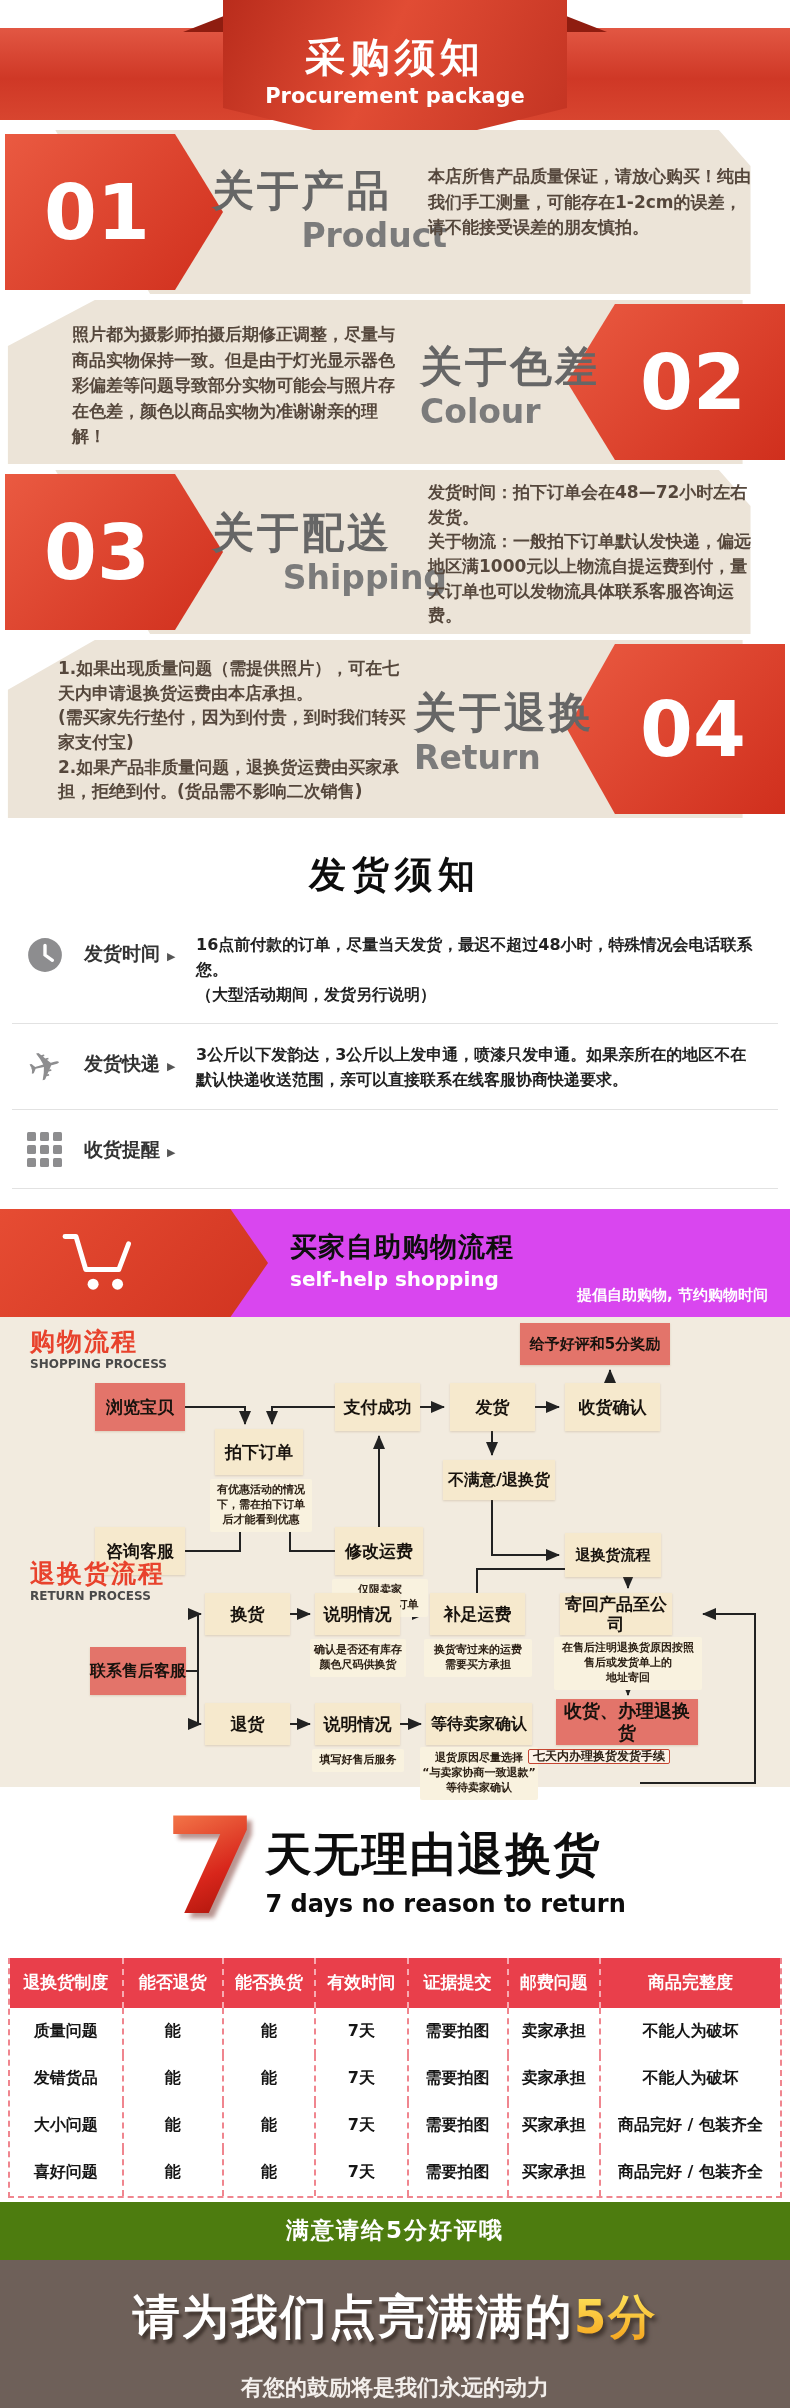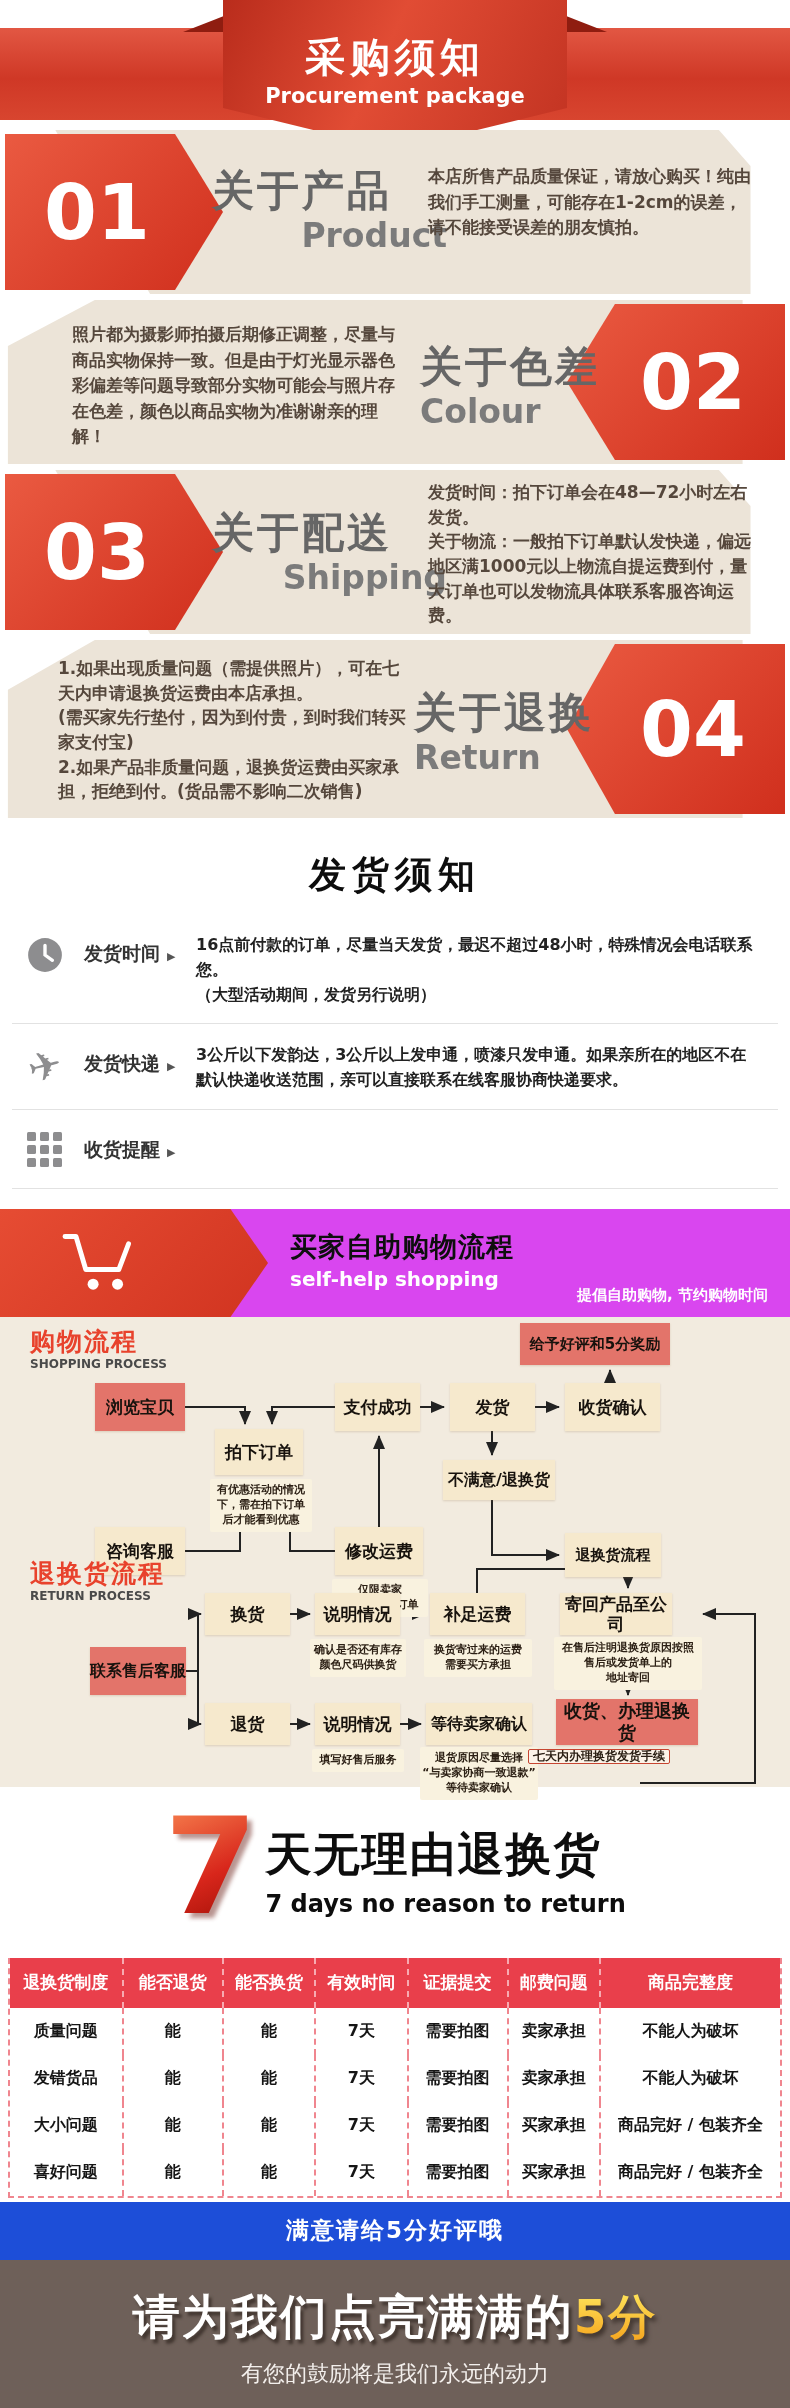--- a/index.html
+++ b/index.html
@@ -93,29 +93,29 @@
   
   .tbl { margin:0 8px; border:2px dashed #f0868f; border-top:none; }
   .trow { display:grid; grid-template-columns:14.5% 13% 12% 12% 13% 12% 23.5%; }
   .cell { display:flex; align-items:center; justify-content:center; border-left:2px dashed #f0868f;
     text-align:center; box-sizing:border-box; }
   .cell:first-child { border-left:none; }
   .thead .cell { background:#e93f4b; color:#fff; font-size:17px; font-weight:700; height:50px; border-left-color:#f7aab1; }
   .tbody .cell { font-size:16px; font-weight:800; color:#151515; height:47px; background:#fff; }
 
   
-  .rate-bar { height:58px; background:#1d4ed8; color:#fff; display:flex; align-items:center; justify-content:center;
+  .rate-bar { height:58px; background:#4d7c0f; color:#fff; display:flex; align-items:center; justify-content:center;
     font-size:23px; font-weight:800; letter-spacing:2px; margin-top:4px; }
   .footer { background:#6e6059; padding:26px 0 30px; position:relative; }
   .f-head { text-align:center; font-size:47px; font-weight:900; color:#fff;
     text-shadow:3px 4px 3px rgba(30,20,15,.55); letter-spacing:2px; }
   .f-head .hl { background:linear-gradient(180deg,#ffe85e,#f5a21c);
     -webkit-background-clip:text; background-clip:text; color:transparent; text-shadow:none;
     filter:drop-shadow(3px 4px 2px rgba(30,20,15,.55)); }
-  .f-sub { text-align:center; color:#f3efec; font-size:22px; font-weight:400; margin-top:10px; }
+  .f-sub { text-align:center; color:#f3efec; font-size:22px; font-weight:700; margin-top:24px; }
 </style>
 </head>
 <body>
 
 <div class="page">
 
   <div class="hdr">
     <div class="hdr-band"></div>
     <div class="hdr-foldL"></div>
     <div class="hdr-foldR"></div>

